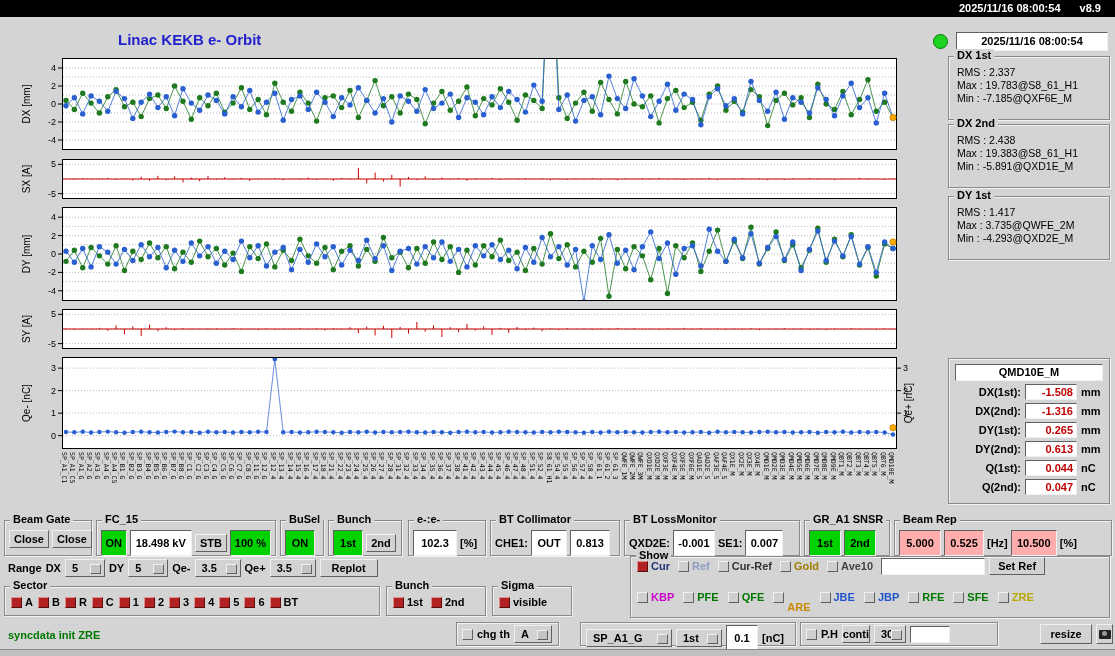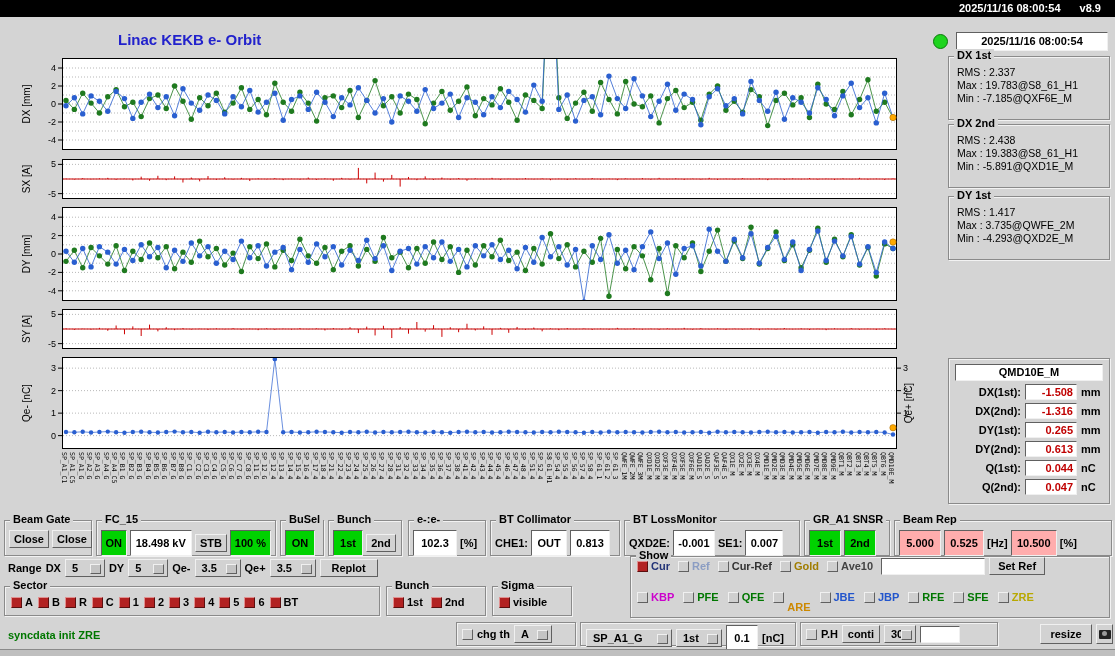--- a/index.html
+++ b/index.html
@@ -1264,40 +1264,40 @@
           </span>
           <span class="cbi">
             <span class="cb"></span>
             <span style="color: rgb(184, 168, 0);">ZRE</span>
           </span>
         </span>
     </div>
   </div>
 
   <div class="statusmsg">syncdata init ZRE</div>
-  <div class="frame bframe" style="left:456px;width:120px">
+  <div class="frame bframe" style="left:456px;width:103px">
     <div class="brow">
       <span class="cb"></span>
       <span class="dlabel">chg th</span>
       <span class="btn dd" style="width:38px">A</span>
     </div>
   </div>
   <div class="frame bframe" style="left:580px;width:216px">
     <div class="brow">
       <span class="btn dd" style="width:86px">SP_A1_G</span>
       <span class="btn dd" style="width:46px">1st</span>
       <span class="dval disp" style="width:32px">0.1</span>
       <span class="dlabel">[nC]</span>
     </div>
   </div>
   <div class="frame bframe" style="left:800px;width:198px">
     <div class="brow">
       <span class="cb"></span>
       <span class="dlabel">P.H</span>
-      <span class="btn" style="width:38px">conti</span>
+      <span class="btn" style="width:28px">conti</span>
       <span class="btn dd" style="width:32px">300</span>
       <input class="tinput" style="width: 40px;" value="">
     </div>
   </div>
   <span class="btn" style="position:absolute;left:1040px;top:624px;width:52px;height:20px">resize</span>
   <span class="btn" style="position:absolute;left:1096px;top:624px;width:17px;height:20px;padding:0">
       <span class="camicon"></span>
     </span>
 
   <div class="bottomedge"></div>

